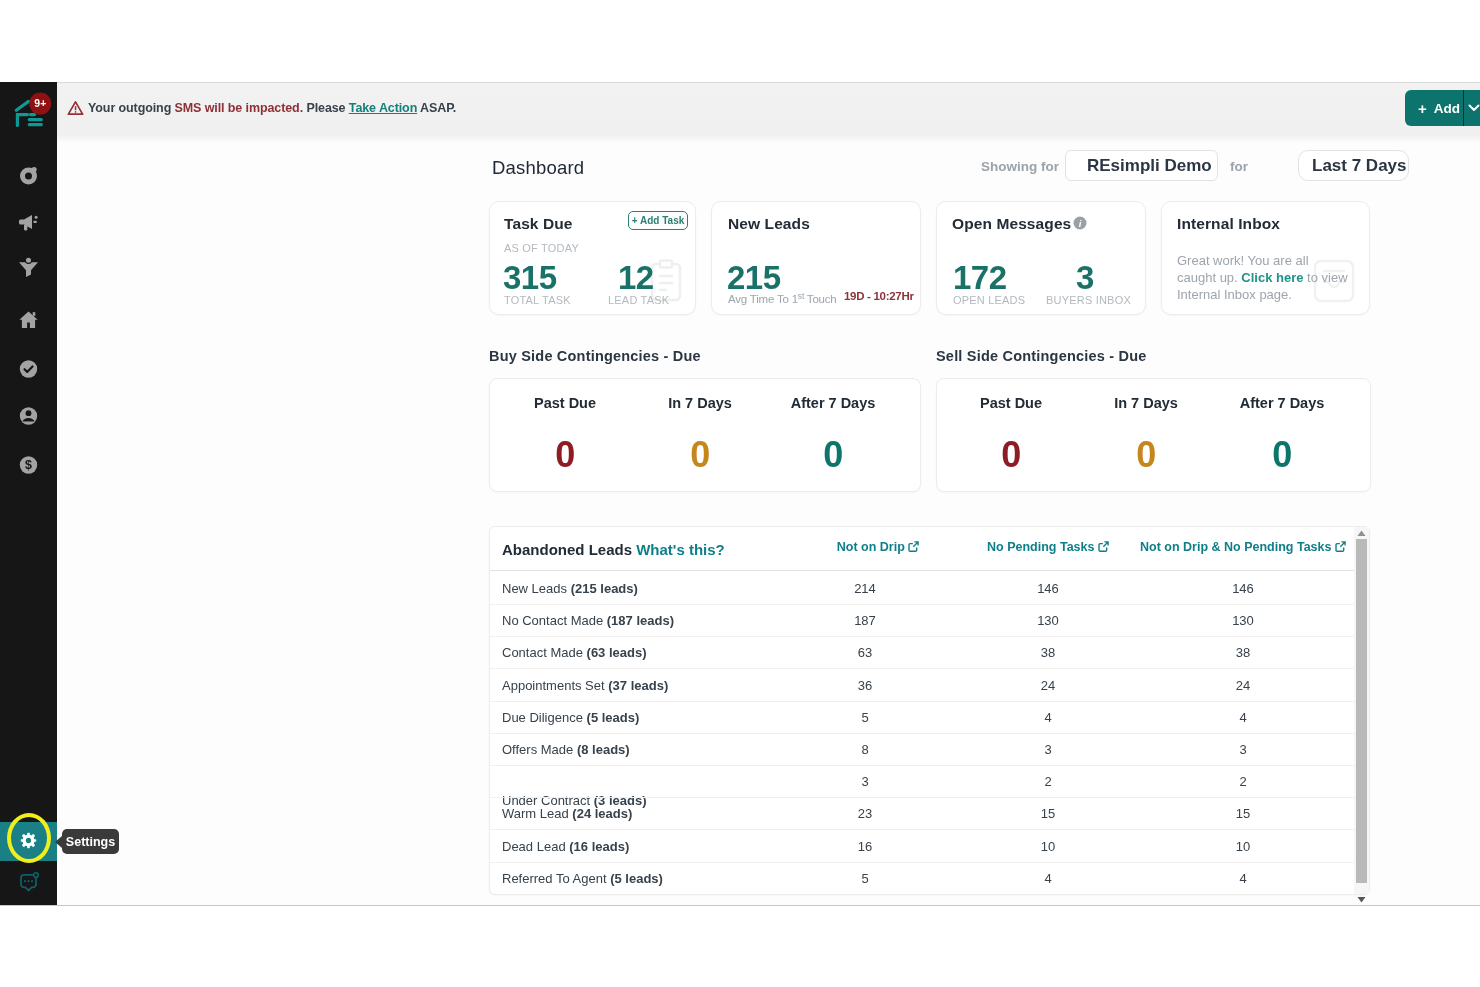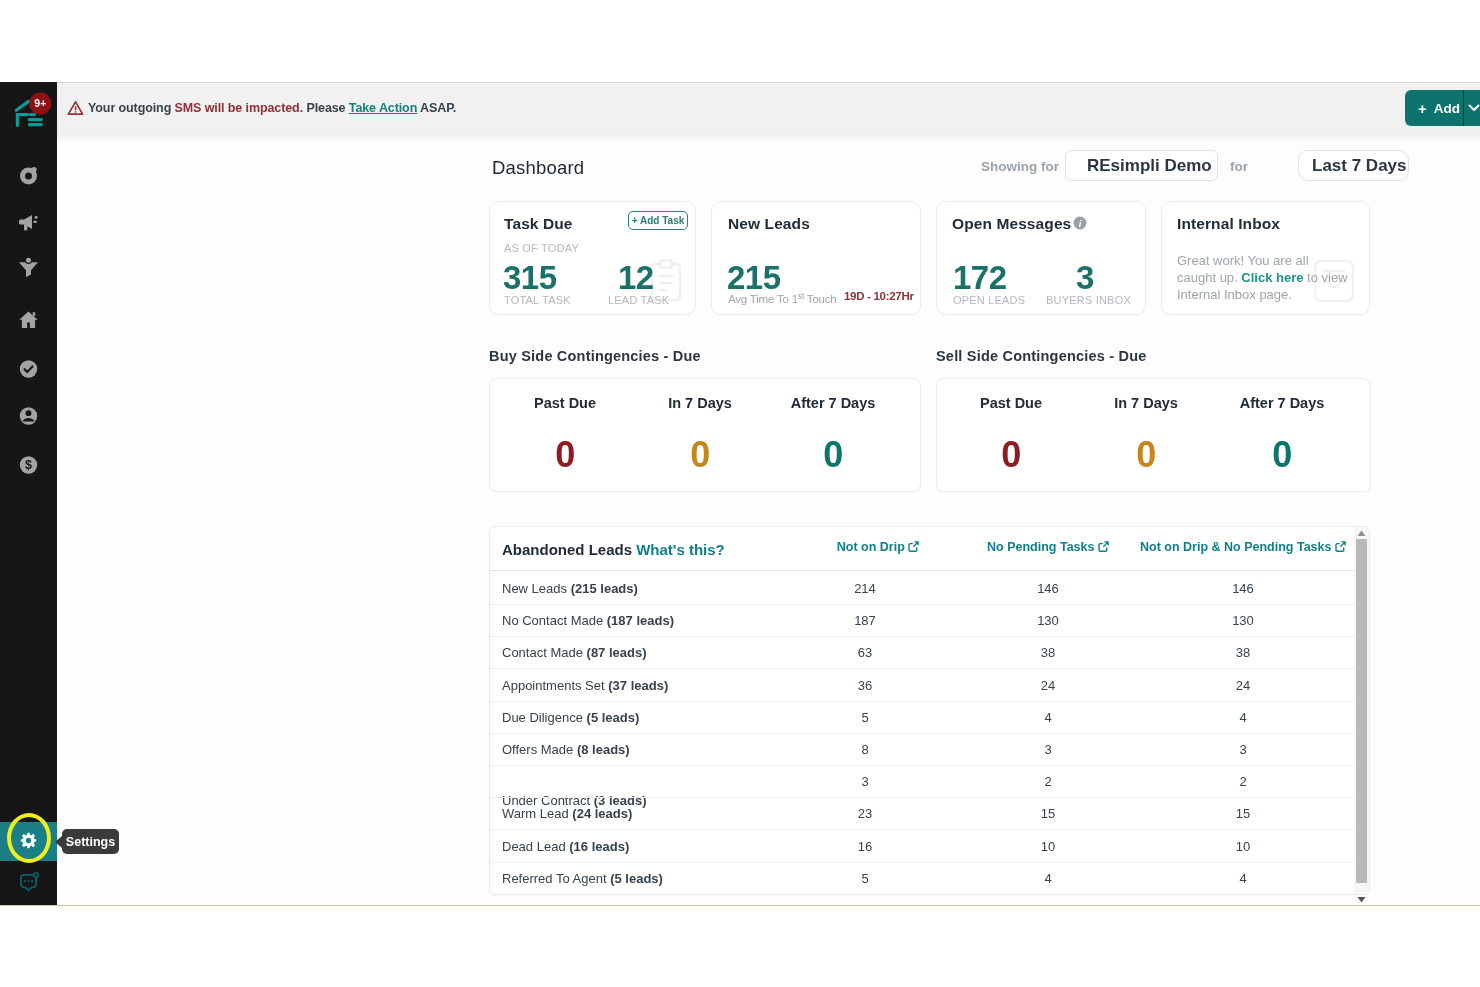--- a/index.html
+++ b/index.html
@@ -278,21 +278,21 @@
       <div class="abs trow" style="left:502px;top:581px;">New Leads <b>(215 leads)</b></div>
       <div class="abs tnum" style="left:810px;top:581px;width:110px;">214</div>
       <div class="abs tnum" style="left:998px;top:581px;width:100px;">146</div>
       <div class="abs tnum" style="left:1193px;top:581px;width:100px;">146</div>
       <div class="abs" style="left:490px;top:604px;width:864px;height:1px;background:#f0f0f0;"></div>
       <div class="abs trow" style="left:502px;top:613.2px;">No Contact Made <b>(187 leads)</b></div>
       <div class="abs tnum" style="left:810px;top:613.2px;width:110px;">187</div>
       <div class="abs tnum" style="left:998px;top:613.2px;width:100px;">130</div>
       <div class="abs tnum" style="left:1193px;top:613.2px;width:100px;">130</div>
       <div class="abs" style="left:490px;top:636.2px;width:864px;height:1px;background:#f0f0f0;"></div>
-      <div class="abs trow" style="left:502px;top:645.4px;">Contact Made <b>(87 leads)</b></div>
+      <div class="abs trow" style="left:502px;top:645.4px;">Contact Made <b>(63 leads)</b></div>
       <div class="abs tnum" style="left:810px;top:645.4px;width:110px;">63</div>
       <div class="abs tnum" style="left:998px;top:645.4px;width:100px;">38</div>
       <div class="abs tnum" style="left:1193px;top:645.4px;width:100px;">38</div>
       <div class="abs" style="left:490px;top:668.4px;width:864px;height:1px;background:#f0f0f0;"></div>
       <div class="abs trow" style="left:502px;top:677.6px;">Appointments Set <b>(37 leads)</b></div>
       <div class="abs tnum" style="left:810px;top:677.6px;width:110px;">36</div>
       <div class="abs tnum" style="left:998px;top:677.6px;width:100px;">24</div>
       <div class="abs tnum" style="left:1193px;top:677.6px;width:100px;">24</div>
       <div class="abs" style="left:490px;top:700.6px;width:864px;height:1px;background:#f0f0f0;"></div>
       <div class="abs trow" style="left:502px;top:709.8px;">Due Diligence <b>(5 leads)</b></div>

